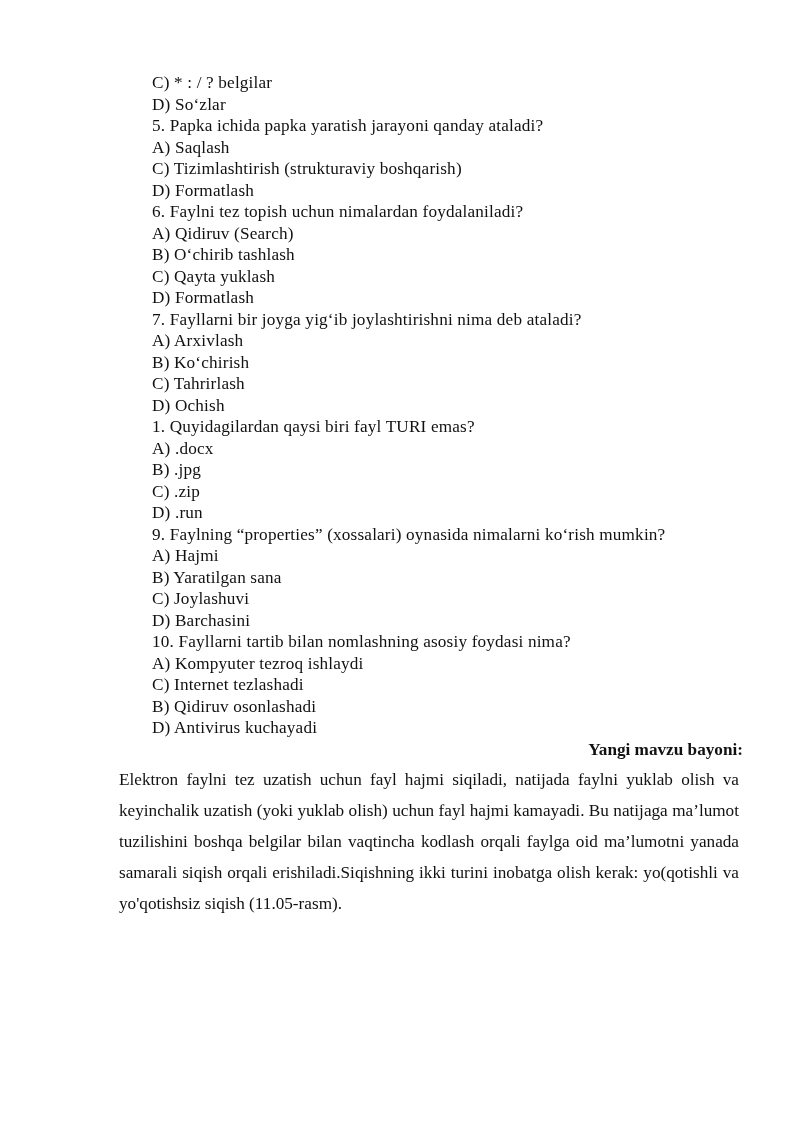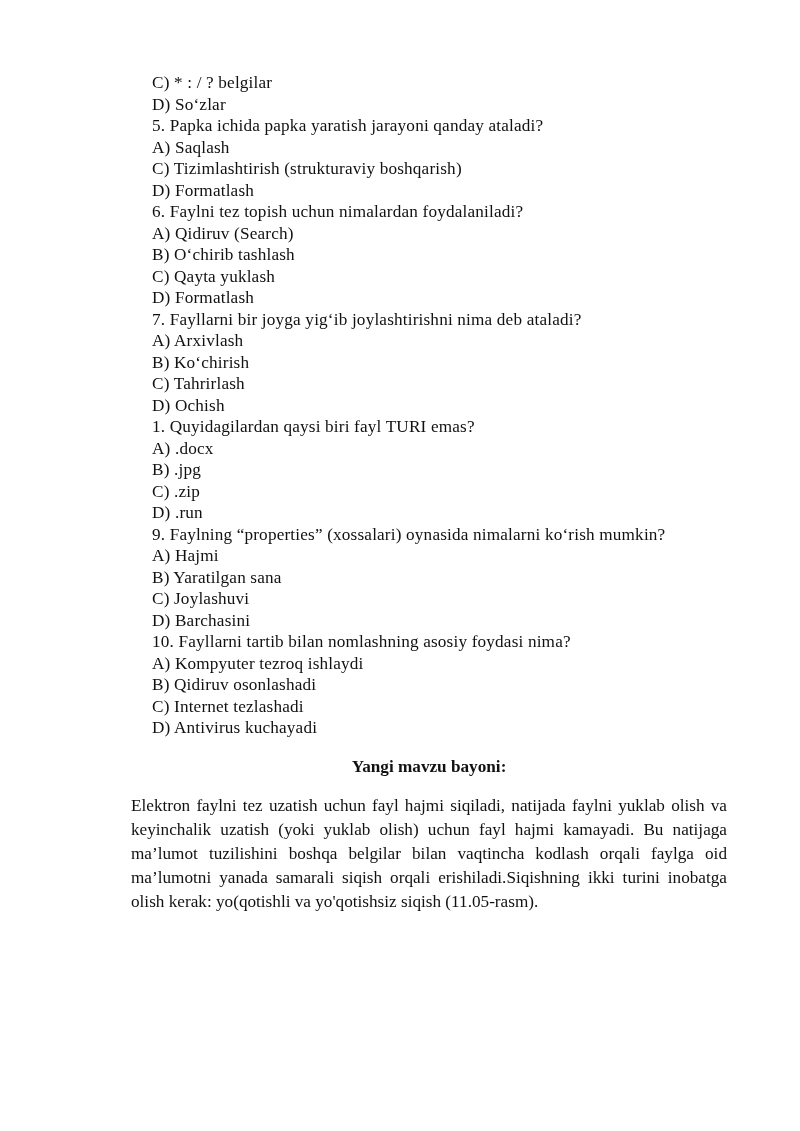--- a/index.html
+++ b/index.html
@@ -39,36 +39,36 @@
     margin: 0;
     padding: 0 0 0 37px;       
     font-size: 17.2px;
     line-height: 21.5px;
     white-space: pre-wrap;
     letter-spacing: 0.01em;
   }
 
   
   .subtitle {
-    margin: 17px;
+    margin: 0;
     padding: 0;
-    text-align: center;
+    text-align: right;
     font-weight: bold;
     font-size: 17.2px;
     line-height: 21.5px;
   }
 
   
   .body-par {
-    margin: 16px;
+    margin: 4px;
     padding: 0;
     text-align: justify;
     text-justify: inter-word;
     font-size: 17.2px;
-    line-height: 24px;
+    line-height: 31px;
     hyphens: none;
   }
   .body-par:last-child {
     text-align-last: left;
   }
 </style>
 </head>
 <body>
 
 <div class="page">
@@ -95,22 +95,22 @@
     <p class="line">B) .jpg</p>
     <p class="line">C) .zip</p>
     <p class="line">D) .run</p>
     <p class="line">9. Faylning “properties” (xossalari) oynasida nimalarni ko‘rish mumkin?</p>
     <p class="line">A) Hajmi</p>
     <p class="line">B) Yaratilgan sana</p>
     <p class="line">C) Joylashuvi</p>
     <p class="line">D) Barchasini</p>
     <p class="line">10. Fayllarni tartib bilan nomlashning asosiy foydasi nima?</p>
     <p class="line">A) Kompyuter tezroq ishlaydi</p>
+    <p class="line">C) Internet tezlashadi</p>
     <p class="line">B) Qidiruv osonlashadi</p>
-    <p class="line">C) Internet tezlashadi</p>
     <p class="line">D) Antivirus kuchayadi</p>
 
     <p class="subtitle">Yangi mavzu bayoni:</p>
 
     <p class="body-par">Elektron faylni tez uzatish uchun fayl hajmi siqiladi, natijada faylni yuklab olish va keyinchalik uzatish (yoki yuklab olish) uchun fayl hajmi kamayadi. Bu natijaga ma’lumot tuzilishini boshqa belgilar bilan vaqtincha kodlash orqali faylga oid ma’lumotni yanada samarali siqish orqali erishiladi.Siqishning ikki turini inobatga olish kerak: yo(qotishli va yo'qotishsiz siqish (11.05-rasm).</p>
 
   </div>
 </div>
 
 </body></html>

